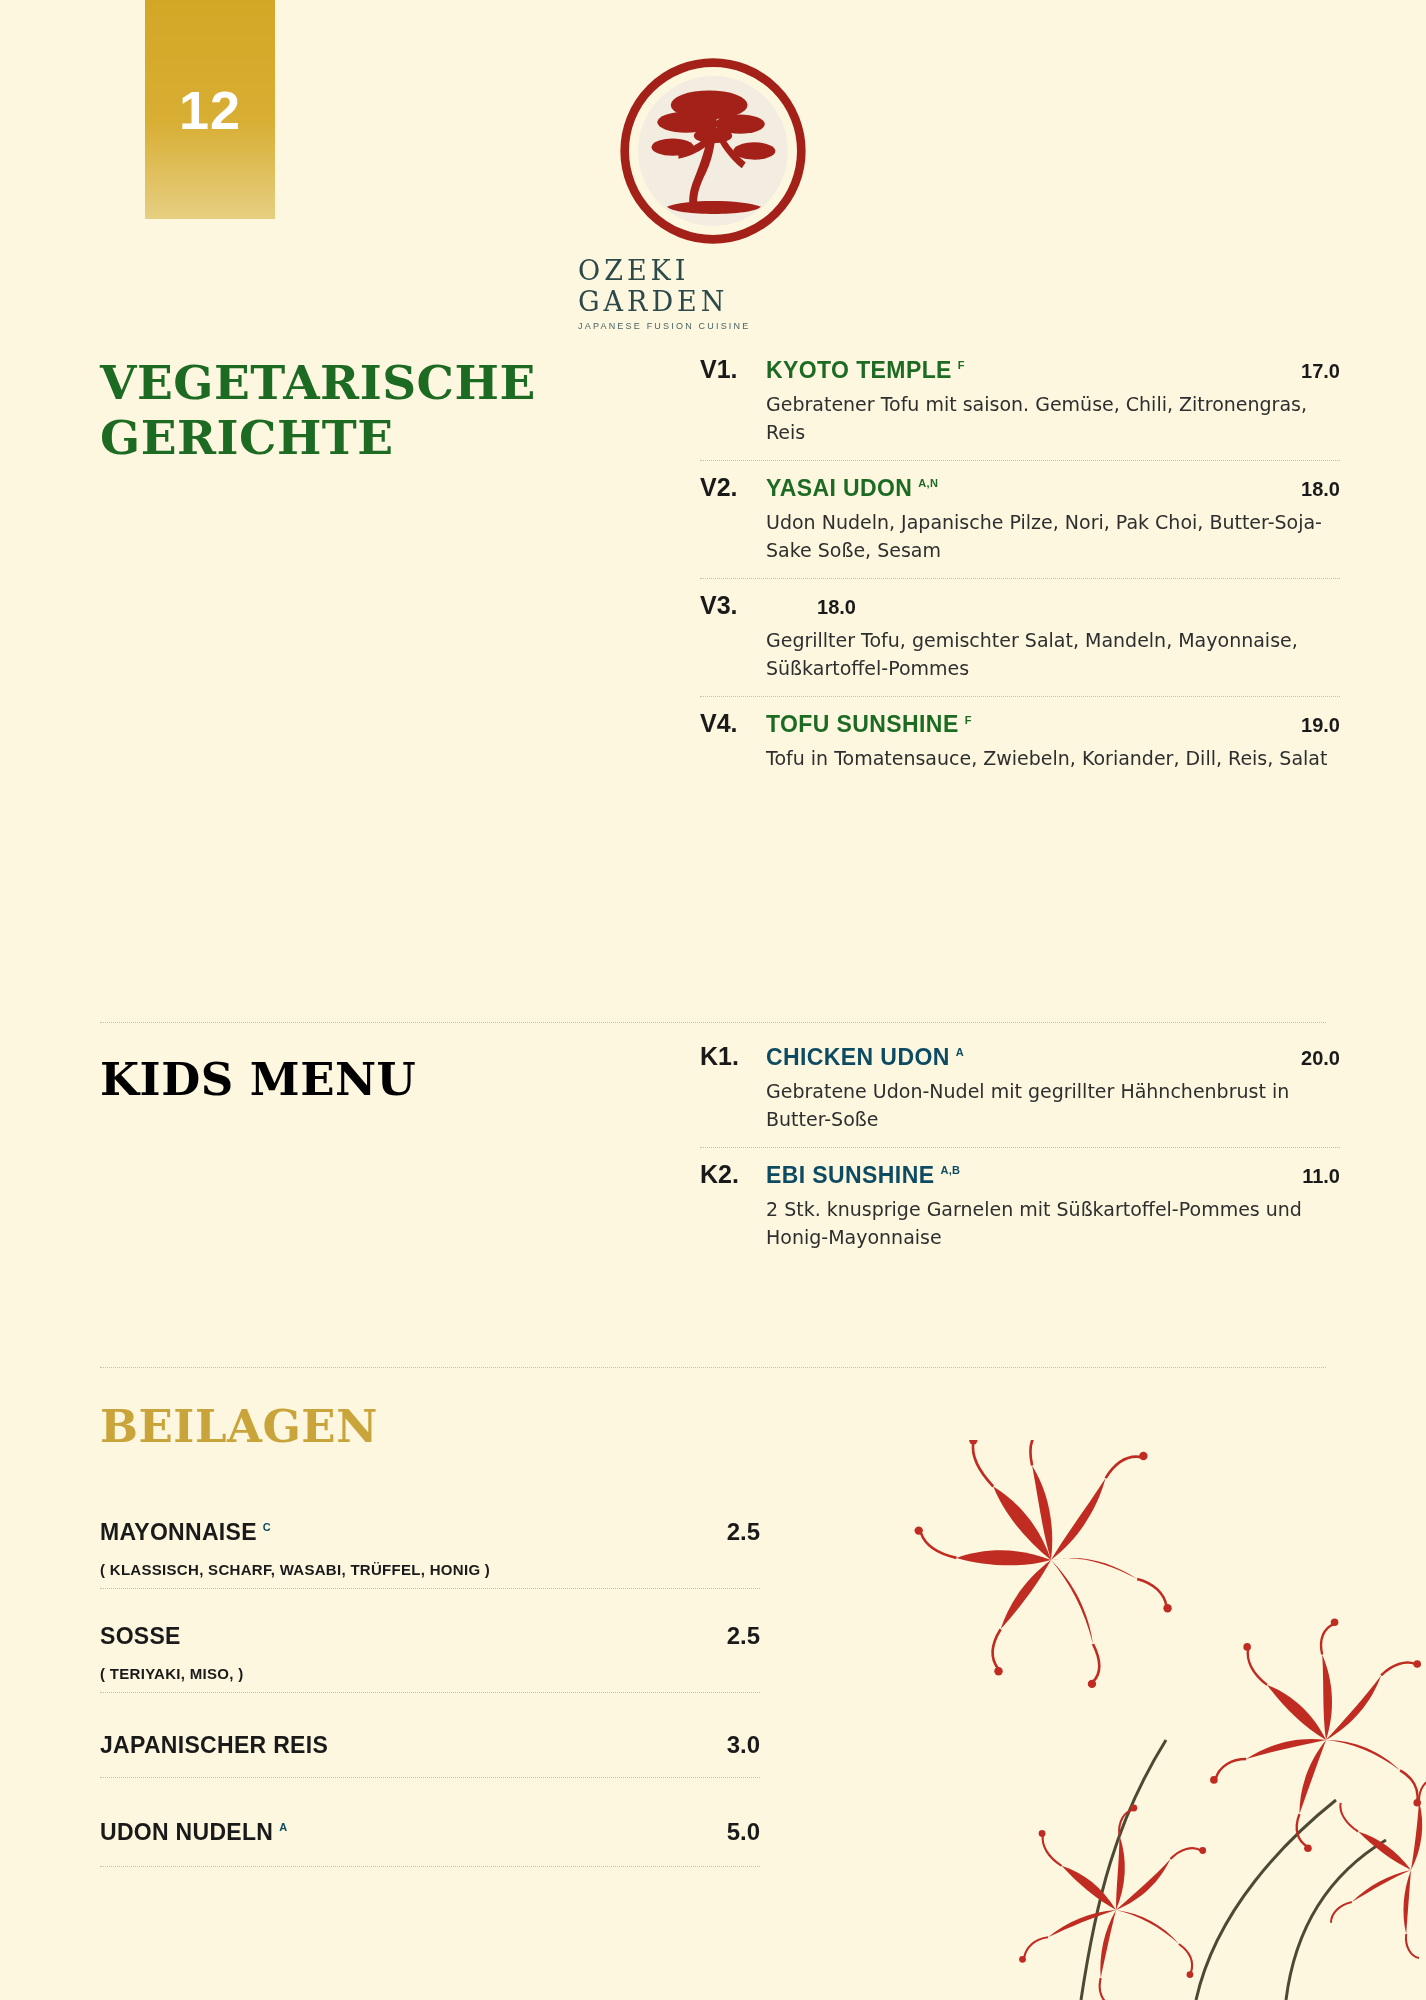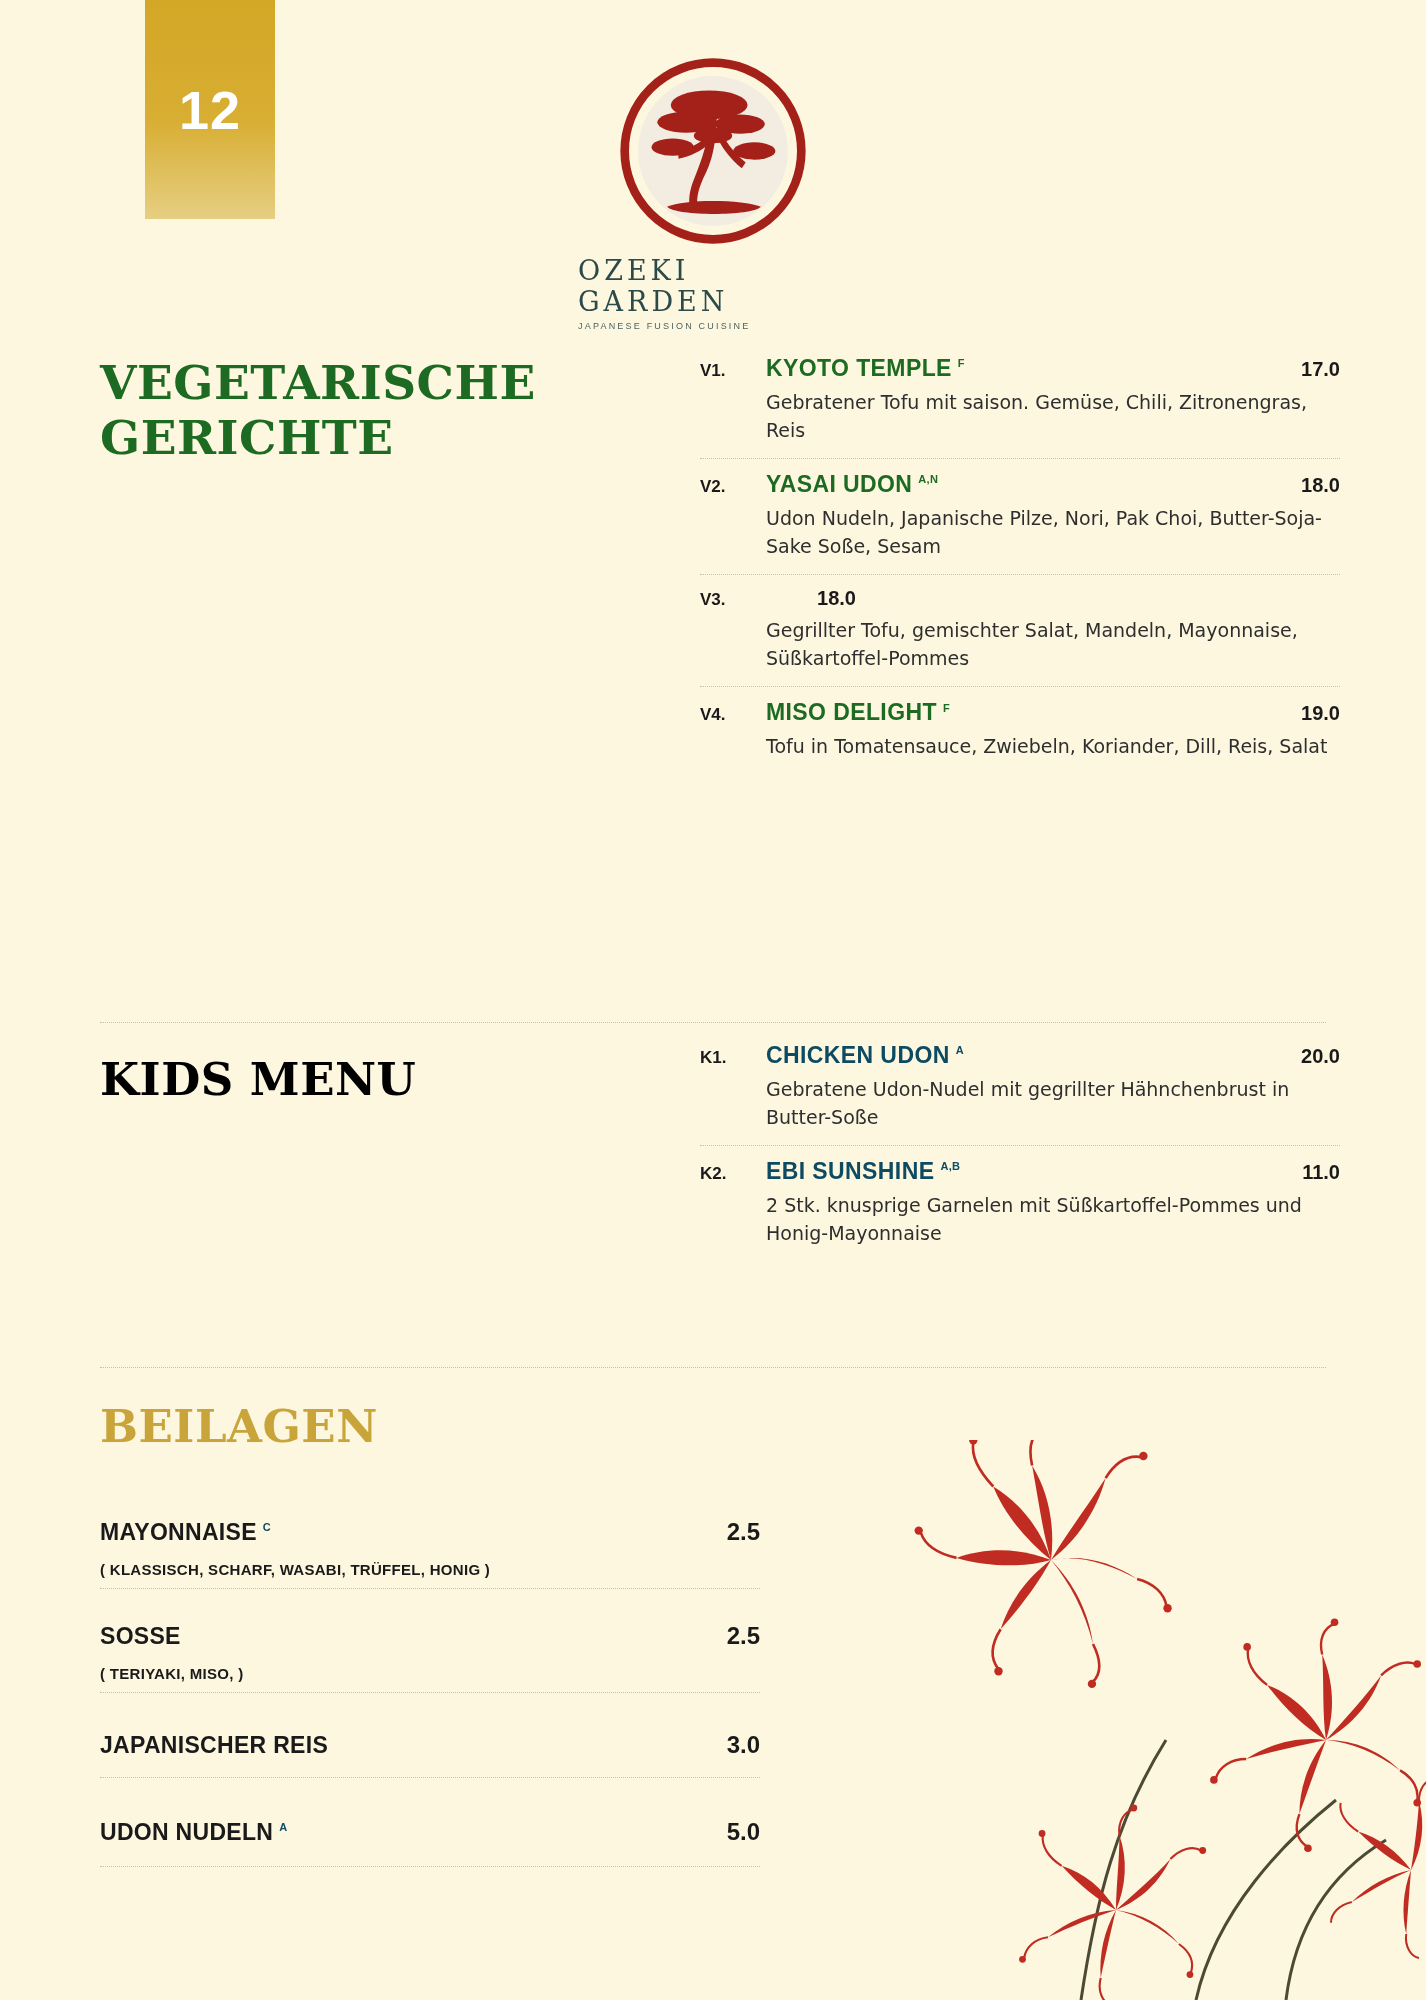--- a/index.html
+++ b/index.html
@@ -107,21 +107,21 @@
   }
   .item:last-child { border-bottom: none; }
   .item-head {
     display: flex;
     align-items: baseline;
   }
   .item-code {
     width: 66px;
     flex: 0 0 66px;
     font-family: "Liberation Sans", sans-serif;
-    font-size: 17px;
+    font-size: 25px;
     font-weight: bold;
     color: #1a1a1a;
   }
   .item-title {
     flex: 1 1 auto;
     font-family: "Liberation Sans", sans-serif;
     font-size: 23px;
     font-weight: bold;
     letter-spacing: 0.4px;
   }
@@ -290,21 +290,21 @@
     <div class="item-head">
       <div class="item-code">V3.</div>
       <div class="item-price">18.0</div>
     </div>
     <div class="item-desc">Gegrillter Tofu, gemischter Salat, Mandeln, Mayonnaise, Süßkartoffel-Pommes</div>
   </div>
 
   <div class="item">
     <div class="item-head">
       <div class="item-code">V4.</div>
-      <div class="item-title"><span>MISO DELIGHT</span><span class="item-alg">F</span></div>
+      <div class="item-title"><span>TOFU SUNSHINE</span><span class="item-alg">F</span></div>
       <div class="item-price">19.0</div>
     </div>
     <div class="item-desc">Tofu in Tomatensauce, Zwiebeln, Koriander, Dill, Reis, Salat</div>
   </div>
 
 </div>
 
 <div class="items kids" style="top:1042px;">
 
   <div class="item">

